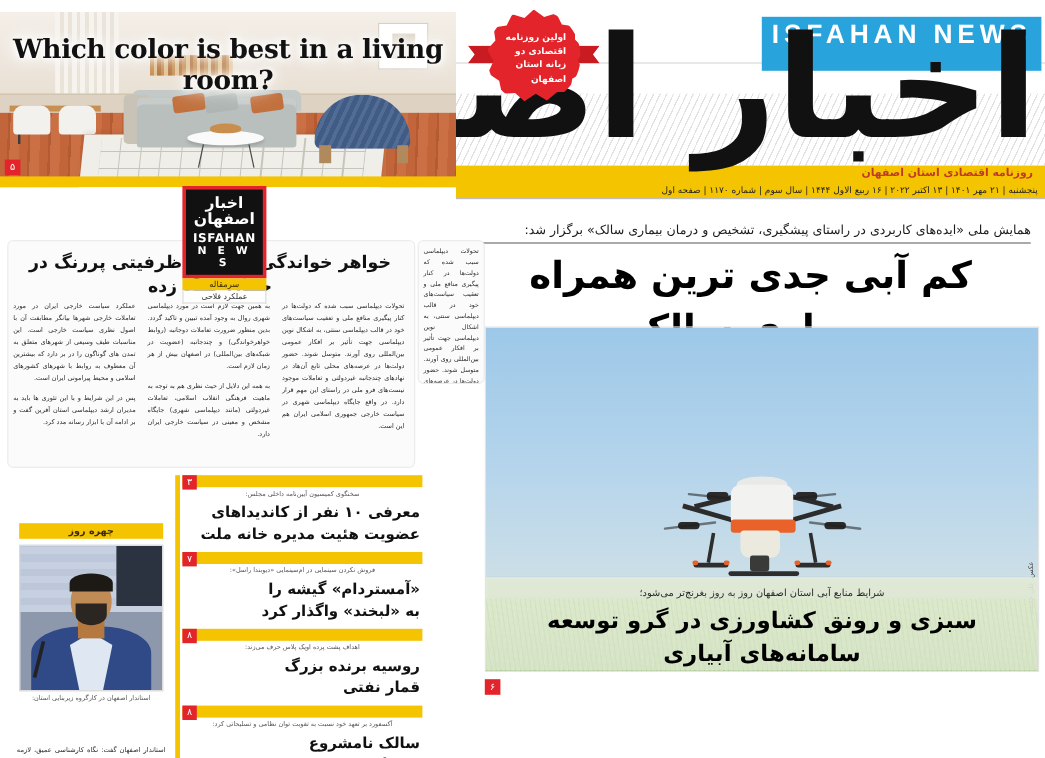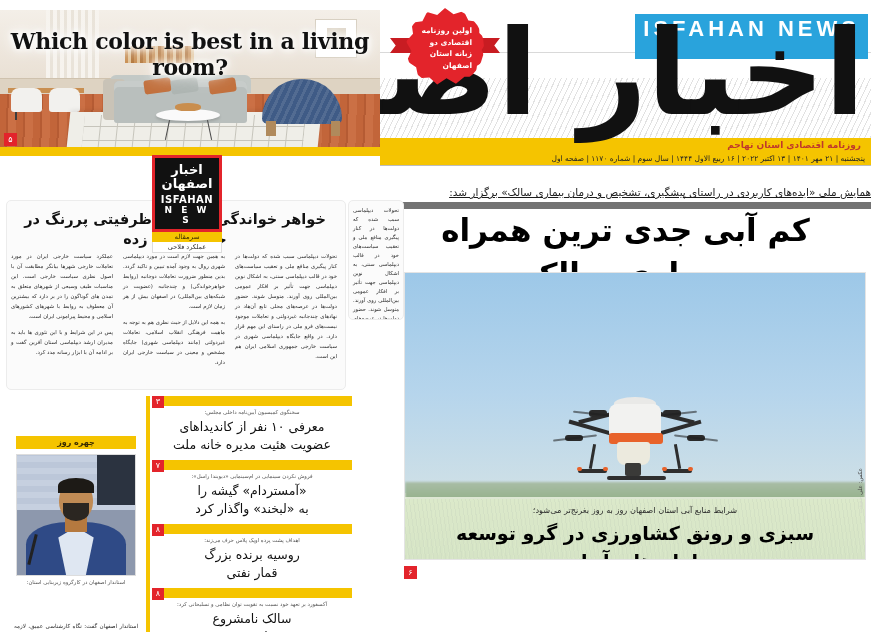--- a/index.html
+++ b/index.html
@@ -126,23 +126,23 @@
   .mh-ribL { left:-16px; clip-path:polygon(0 0,100% 0,100% 100%,0 100%,22% 50%); }
   .mh-ribR { right:-16px; clip-path:polygon(0 0,100% 0,78% 50%,100% 100%,0 100%); }
   .mh-sub { position:absolute; right:10px; top:138px; font-size:9px; font-weight:700;
              color:#c0392b; line-height:14px; }
   .mh-date { position:absolute; right:6px; top:152px; font-size:7.5px; color:#222;
              line-height:13px; white-space:nowrap; }
   .mh-price { position:absolute; left:20px; top:152px; font-size:7.5px; color:#222; line-height:13px;margin-top:36px;}
 
   
   .lead { position:absolute; left:380px; top:184px; width:491px; height:84px; }
-  .lead-kicker { position:absolute; right:0; top:0; width:475px; text-align:right;
+  .lead-kicker { position:absolute; right:12px; top:0; width:475px; text-align:right;
              font-size:10.5px; color:#1b1b1b; line-height:16px;
-             border-bottom:7px solid #737373; padding-bottom:2px;text-decoration:underline; }
+             border-bottom:1px solid #737373; padding-bottom:2px; }
   .lead-title { position:absolute; right:8px; top:24px; width:475px; text-align:center;
              font-size:31px; font-weight:700; color:#000; line-height:44px; letter-spacing:-.5px;}
   .lead-badge { position:absolute; left:1px; top:54px; width:14px; height:14px;
              background:#e3242b; color:#fff; font-size:9px; text-align:center; line-height:14px;}
 
   
   .artbox { position:absolute; left:6px; top:200px; width:340px; height:190px;
              background:#fbfbfb; border:1px solid #ececec; border-radius:5px; }
   .art-title { position:absolute; right:8px; top:8px; width:324px; text-align:center;
              font-size:14.5px; font-weight:700; color:#111; line-height:20px; }
@@ -157,21 +157,21 @@
              padding:5px 4px; font-size:5.2px; line-height:9px; color:#2a2a2a;
              overflow:hidden; text-align:justify; }
 
   
   .newslist { position:absolute; left:152px; top:396px; width:200px; height:236px; }
   .ni { position:relative; margin-bottom:3px; }
   .ni-bar { position:relative; height:10px; background:#f5c400; width:100%; }
   .ni-badge { position:absolute; left:0; top:0; width:12px; height:12px;
              background:#e3242b; color:#fff; font-size:8px; line-height:12px; text-align:center; }
   .ni-kicker { font-size:5.4px; color:#555; text-align:center; padding:2px 4px 0; line-height:9px;}
-  .ni-title { font-size:12.5px; font-weight:400; color:#111; text-align:center;
+  .ni-title { font-size:12.5px; font-weight:700; color:#111; 
              line-height:18px; padding:1px 2px 3px; }
 
   
   .chehre { position:absolute; left:6px; top:396px; width:140px; height:236px;
              background:#fff;margin-top:40px; }
   .ch-bar { position:absolute; left:10px; top:0; width:120px; height:13px;
              background:#f5c400; color:#3a2c00; font-size:8px; font-weight:700;
              text-align:center; line-height:13px; }
   .ch-photo { position:absolute; left:10px; top:18px; width:120px; height:122px;
              overflow:hidden; border:1px solid #ddd; background:#b9c3d6; }
@@ -234,21 +234,21 @@
              border-radius:3px; }
   .dr-blade { position:absolute; height:2px; background:rgba(30,30,30,.55);
              border-radius:2px; }
   .dr-leg { position:absolute; width:3px; background:#2e2e2e; }
   .dr-skid { position:absolute; height:4px; background:#2e2e2e; border-radius:2px; }
   .dr-foot { position:absolute; width:5px; height:4px; background:#e8622a; border-radius:2px;}
 
   .ph-credit { position:absolute; right:2px; bottom:46px; font-size:5.6px; color:#444;
              writing-mode:vertical-rl; transform:rotate(180deg); }
 
-  .ph-capbox { position:absolute; left:0; bottom:0; width:100%; height:62px;
+  .ph-capbox { position:absolute; left:0; bottom:0; width:100%; height:78px;
              background:rgba(233,240,222,.86); }
   .ph-kicker { position:absolute; left:0; top:7px; width:100%; text-align:center;
              font-size:8.2px; color:#2a2a2a; line-height:12px; }
   .ph-title { position:absolute; left:0; top:22px; width:100%; text-align:center;
              font-size:19px; font-weight:700; color:#000; line-height:28px; }
   .ph-badge { position:absolute; left:404px; top:566px; width:13px; height:13px;
              background:#e3242b; color:#fff; font-size:8px; text-align:center; line-height:13px;}
 
   
   .vbar { position:absolute; left:146px; width:4px; background:#f5c400; }
@@ -306,21 +306,21 @@
 
       <div class="mh-script">اخبار اصفهان</div>
 
       <div class="mh-rosette">
         <div class="mh-ribL"></div>
         <div class="mh-ribR"></div>
         <div class="star"></div>
         <div class="txt">اولین روزنامه اقتصادی دو زبانه استان اصفهان</div>
       </div>
 
-      <div class="mh-sub">روزنامه اقتصادی استان تهاجم</div>
+      <div class="mh-sub">روزنامه اقتصادی استان اصفهان</div>
       <div class="mh-date">پنجشنبه | ۲۱ مهر ۱۴۰۱ | ۱۳ اکتبر ۲۰۲۲ | ۱۶ ربیع الاول ۱۴۴۴ | سال سوم | شماره ۱۱۷۰ | صفحه اول</div>
       <div class="mh-price">قیمت ۵۰۰۰ تومان</div>
     </div>
   </div>
 
   <div class="logoblock">
     <div class="logo-red">
       <div class="logo-inner">
         <div class="logo-script">اخبار اصفهان</div>
         <div class="logo-en1">ISFAHAN</div>

